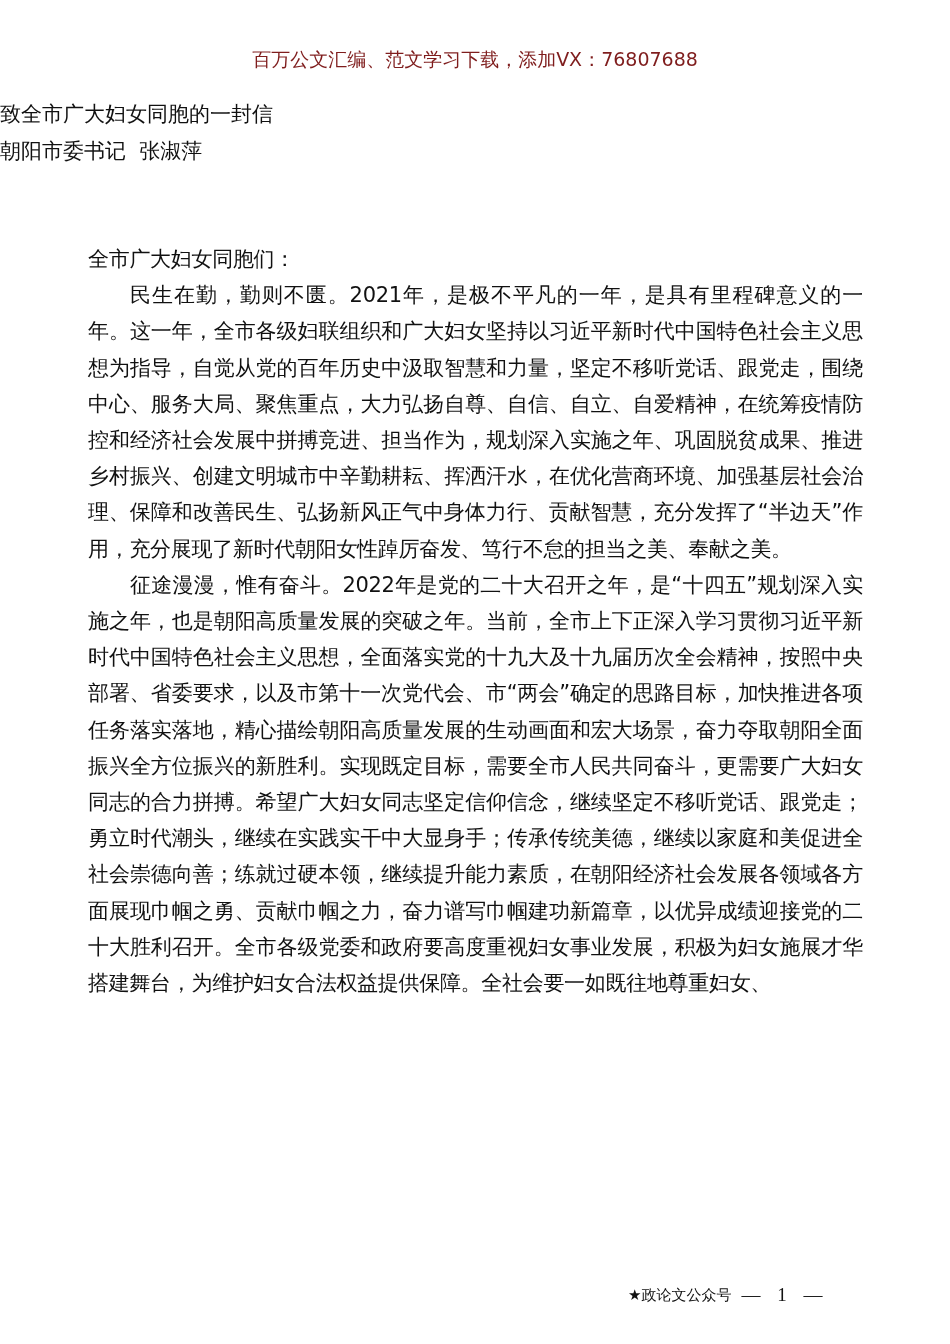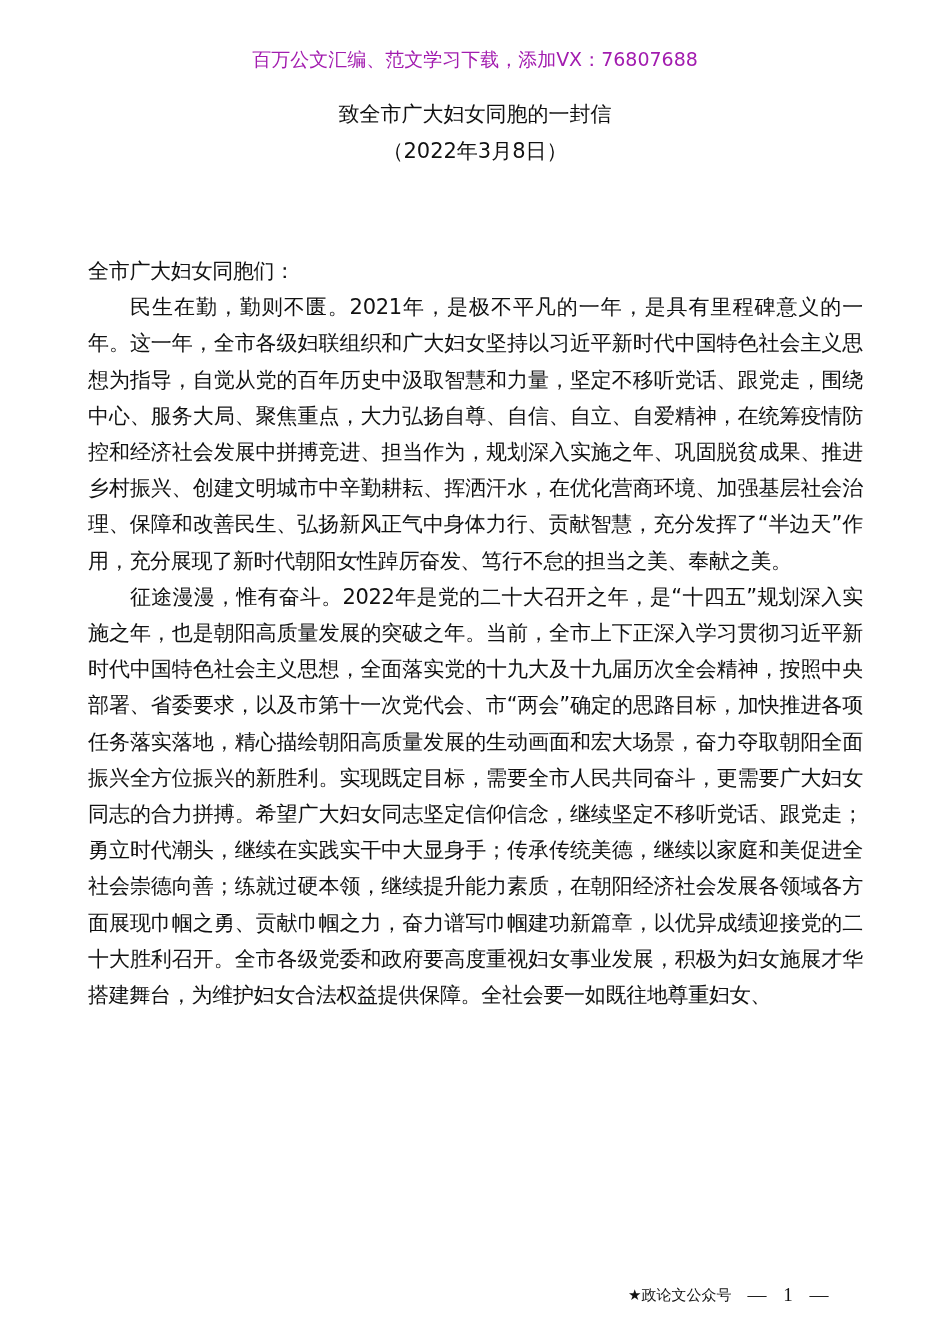--- a/index.html
+++ b/index.html
@@ -1,38 +1,38 @@
 <!DOCTYPE html>
 <html><head>
 <meta charset="utf-8">
 <style>
   html, body { margin: 0; padding: 0; background: #ffffff; }
   body { width: 950px; height: 1344px; position: relative; overflow: hidden;
          font-family: "DejaVu Sans", "Liberation Sans", sans-serif; color: #111; }
   .watermark { position: absolute; top: 45px; left: 0; width: 950px; text-align: center;
-               font-size: 19px; color: #a21caf; line-height: 28px; }
-  .title-block { position: absolute; top: 96px; left: 0; width: 950px; text-align: center;
+               font-size: 19px; color: #7f1d1d; line-height: 28px; }
+  .title-block { position: absolute; top: 96px; left: 0; width: 950px; 
                  font-size: 21px; line-height: 37px; }
   .title-block div { margin: 0; }
   .body { position: absolute; top: 241px; left: 88px; width: 775px;
-          font-size: 21px; line-height: 36.2px; text-align: justify; letter-spacing: -0.3px; margin-top: 12px; }
+          font-size: 21px; line-height: 36.2px; text-align: justify; letter-spacing: -0.3px; }
   .body p { margin: 0; }
   .body p.indent { text-indent: 2em; }
   .footer { position: absolute; top: 1283px; left: 628px; font-size: 15px; line-height: 24px;
-            display: flex; align-items: center; gap: 16px; }
+            display: flex; align-items: center; gap: 10px; }
   .footer .pn { font-family: "Liberation Serif", serif; font-size: 19px; letter-spacing: 6px; }
 </style>
 </head>
 <body>
 
 <div class="watermark">百万公文汇编、范文学习下载，添加VX：76807688</div>
 
 <div class="title-block">
   <div>致全市广大妇女同胞的一封信</div>
-  <div>（2022年3月8日）</div>
+  <div style="white-space: pre;">朝阳市委书记  张淑萍</div>
 </div>
 
 <div class="body">
   <p>全市广大妇女同胞们：</p>
   <p class="indent">民生在勤，勤则不匮。2021年，是极不平凡的一年，是具有里程碑意义的一年。这一年，全市各级妇联组织和广大妇女坚持以习近平新时代中国特色社会主义思想为指导，自觉从党的百年历史中汲取智慧和力量，坚定不移听党话、跟党走，围绕中心、服务大局、聚焦重点，大力弘扬自尊、自信、自立、自爱精神，在统筹疫情防控和经济社会发展中拼搏竞进、担当作为，规划深入实施之年、巩固脱贫成果、推进乡村振兴、创建文明城市中辛勤耕耘、挥洒汗水，在优化营商环境、加强基层社会治理、保障和改善民生、弘扬新风正气中身体力行、贡献智慧，充分发挥了“半边天”作用，充分展现了新时代朝阳女性踔厉奋发、笃行不怠的担当之美、奉献之美。</p>
   <p class="indent">征途漫漫，惟有奋斗。2022年是党的二十大召开之年，是“十四五”规划深入实施之年，也是朝阳高质量发展的突破之年。当前，全市上下正深入学习贯彻习近平新时代中国特色社会主义思想，全面落实党的十九大及十九届历次全会精神，按照中央部署、省委要求，以及市第十一次党代会、市“两会”确定的思路目标，加快推进各项任务落实落地，精心描绘朝阳高质量发展的生动画面和宏大场景，奋力夺取朝阳全面振兴全方位振兴的新胜利。实现既定目标，需要全市人民共同奋斗，更需要广大妇女同志的合力拼搏。希望广大妇女同志坚定信仰信念，继续坚定不移听党话、跟党走；勇立时代潮头，继续在实践实干中大显身手；传承传统美德，继续以家庭和美促进全社会崇德向善；练就过硬本领，继续提升能力素质，在朝阳经济社会发展各领域各方面展现巾帼之勇、贡献巾帼之力，奋力谱写巾帼建功新篇章，以优异成绩迎接党的二十大胜利召开。全市各级党委和政府要高度重视妇女事业发展，积极为妇女施展才华搭建舞台，为维护妇女合法权益提供保障。全社会要一如既往地尊重妇女、</p>
 </div>
 
 <div class="footer">
   <span>★政论文公众号</span>

